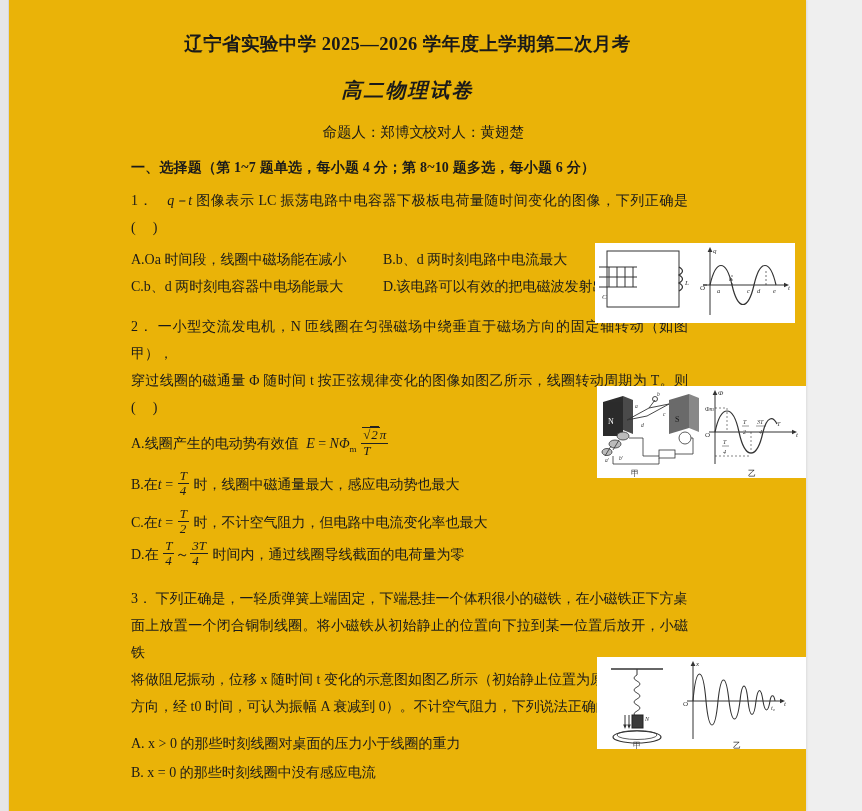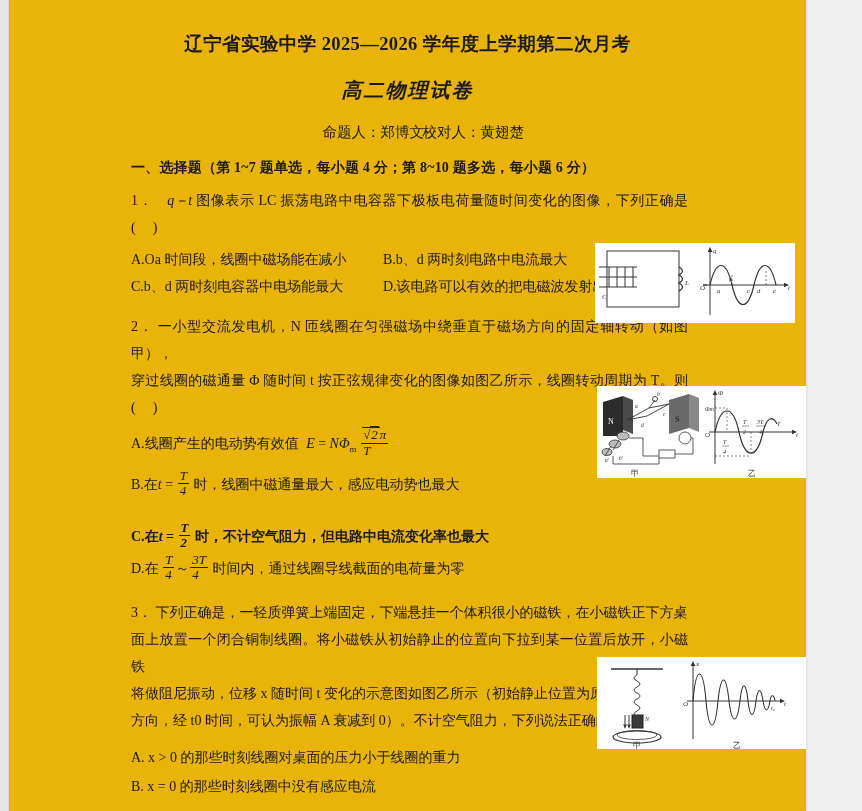--- a/index.html
+++ b/index.html
@@ -189,21 +189,21 @@
               <span class="frac">
                 <span class="num"><span class="sqrtbox">√<span style="border-top:1px solid #222;padding:0 1px;">2</span></span>π</span>
                 <span class="den">T</span>
               </span>
             </div>
             <div class="opt-block" style="margin-top:4px;">
               <span>B.</span><span>在</span><span class="ital">t</span> =
               <span class="frac"><span class="num">T</span><span class="den">4</span></span>
               <span>时，线圈中磁通量最大，感应电动势也最大</span>
             </div>
-            <div class="opt-block" style="margin-top:20px;font-weight:bold;">
+            <div class="opt-block" style="margin-top:6px;">
               <span>C.</span><span>在</span><span class="ital">t</span> =
               <span class="frac"><span class="num">T</span><span class="den">2</span></span>
               <span>时，不计空气阻力，但电路中电流变化率也最大</span>
             </div>
             <div class="opt-block" style="">
               <span>D.</span><span>在</span>
               <span class="frac"><span class="num">T</span><span class="den">4</span></span>～<span class="frac"><span class="num">3T</span><span class="den">4</span></span>
               <span>时间内，通过线圈导线截面的电荷量为零</span>
             </div>
           </div>

